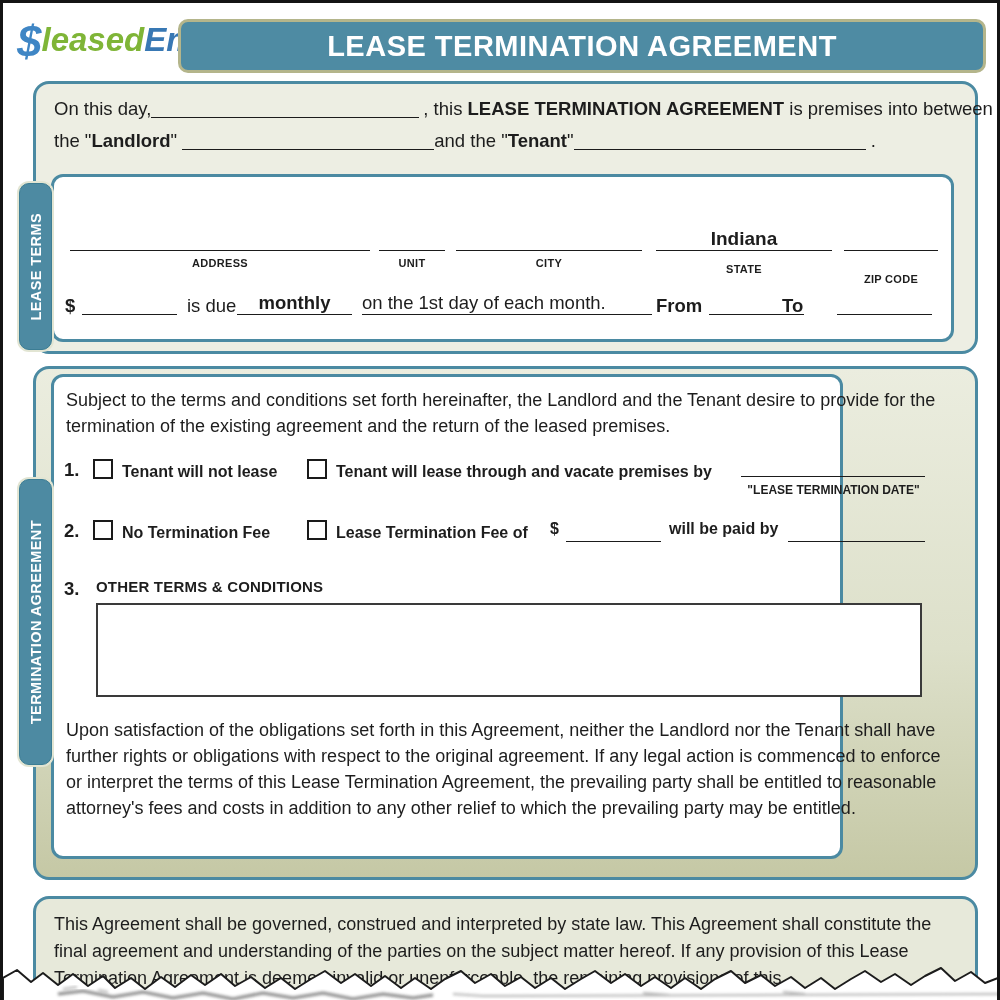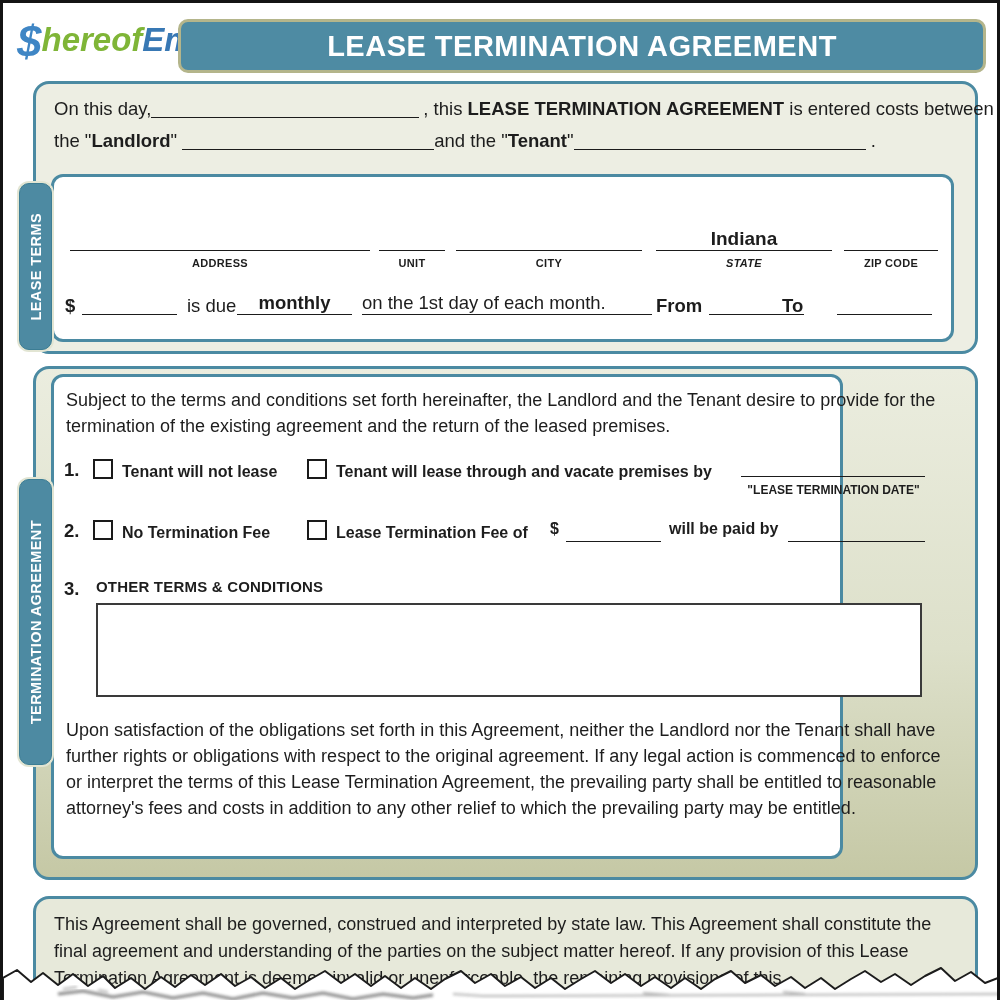--- a/index.html
+++ b/index.html
@@ -48,55 +48,55 @@
   .para{position:absolute;font-size:18px;line-height:26px;}
   .gov{position:absolute;left:18px;top:12px;width:909px;font-size:18px;line-height:27px;}
   .tear{position:absolute;left:0;top:945px;width:1000px;height:55px;z-index:9;}
 </style>
 </head>
 <body>
 
 <div class="page">
 
   <div class="logo">
-    <span class="dollar">$</span><span class="green">hereof</span><span class="blue">Em</span>
+    <span class="dollar">$</span><span class="green">leased</span><span class="blue">Em</span>
   </div>
 
   <div class="titlebar">
     <span>LEASE TERMINATION AGREEMENT</span>
   </div>
 
   <div class="sect sect1">
     <div class="pos t" style="left:18px;top:12px;white-space:nowrap;">
       <span>On this day,</span><span class="bl" style="width:268px;"></span><span style="margin-left:4px;">, this</span>
       <span class="bold">LEASE TERMINATION AGREEMENT</span>
-      <span>is entered costs between</span>
+      <span>is premises into between</span>
     </div>
     <div class="pos t" style="left:18px;top:44px;white-space:nowrap;">
       <span>the "</span><span class="bold">Landlord</span><span>"</span>
       <span class="bl" style="width:252px;"></span><span>and the "</span><span class="bold">Tenant</span><span>"</span><span class="bl" style="width:292px;"></span>
       <span>.</span>
     </div>
 
     <div class="wbox wbox1">
 
       <div class="abl" style="left:16px;top:50px;width:300px;"></div>
       <div class="flabel" style="left:16px;top:80px;width:300px;">ADDRESS</div>
 
       <div class="abl" style="left:325px;top:50px;width:66px;"></div>
       <div class="flabel" style="left:325px;top:80px;width:66px;">UNIT</div>
 
       <div class="abl" style="left:402px;top:50px;width:186px;"></div>
       <div class="flabel" style="left:402px;top:80px;width:186px;">CITY</div>
 
       <div class="abl bold" style="left:602px;top:50px;width:176px;text-align:center;font-size:19px;line-height:24px;">Indiana</div>
-      <div class="flabel" style="left:602px;top:80px;width:176px;font-style:italic;">STATE</div>
+      <div class="flabel" style="left:602px;top:86px;width:176px;">STATE</div>
 
       <div class="abl" style="left:790px;top:50px;width:94px;"></div>
-      <div class="flabel" style="left:790px;top:80px;width:94px;">ZIP CODE</div>
+      <div class="flabel" style="left:790px;top:96px;width:94px;">ZIP CODE</div>
 
       <div class="pos t bold" style="left:11px;top:116px;">$</div>
       <div class="abl" style="left:28px;top:114px;width:95px;"></div>
       <div class="pos t" style="left:133px;top:116px;">is due</div>
       <div class="abl bold" style="left:183px;top:114px;width:115px;text-align:center;font-size:18.5px;line-height:24px;">monthly</div>
       <div class="abl t" style="left:308px;top:114px;width:290px;line-height:24px;">on the 1st day of each month.</div>
       <div class="pos t bold" style="left:602px;top:116px;">From</div>
       <div class="abl" style="left:655px;top:114px;width:95px;"></div>
       <div class="pos t bold" style="left:728px;top:116px;text-align:center;">To</div>
       <div class="abl" style="left:783px;top:114px;width:95px;"></div>

